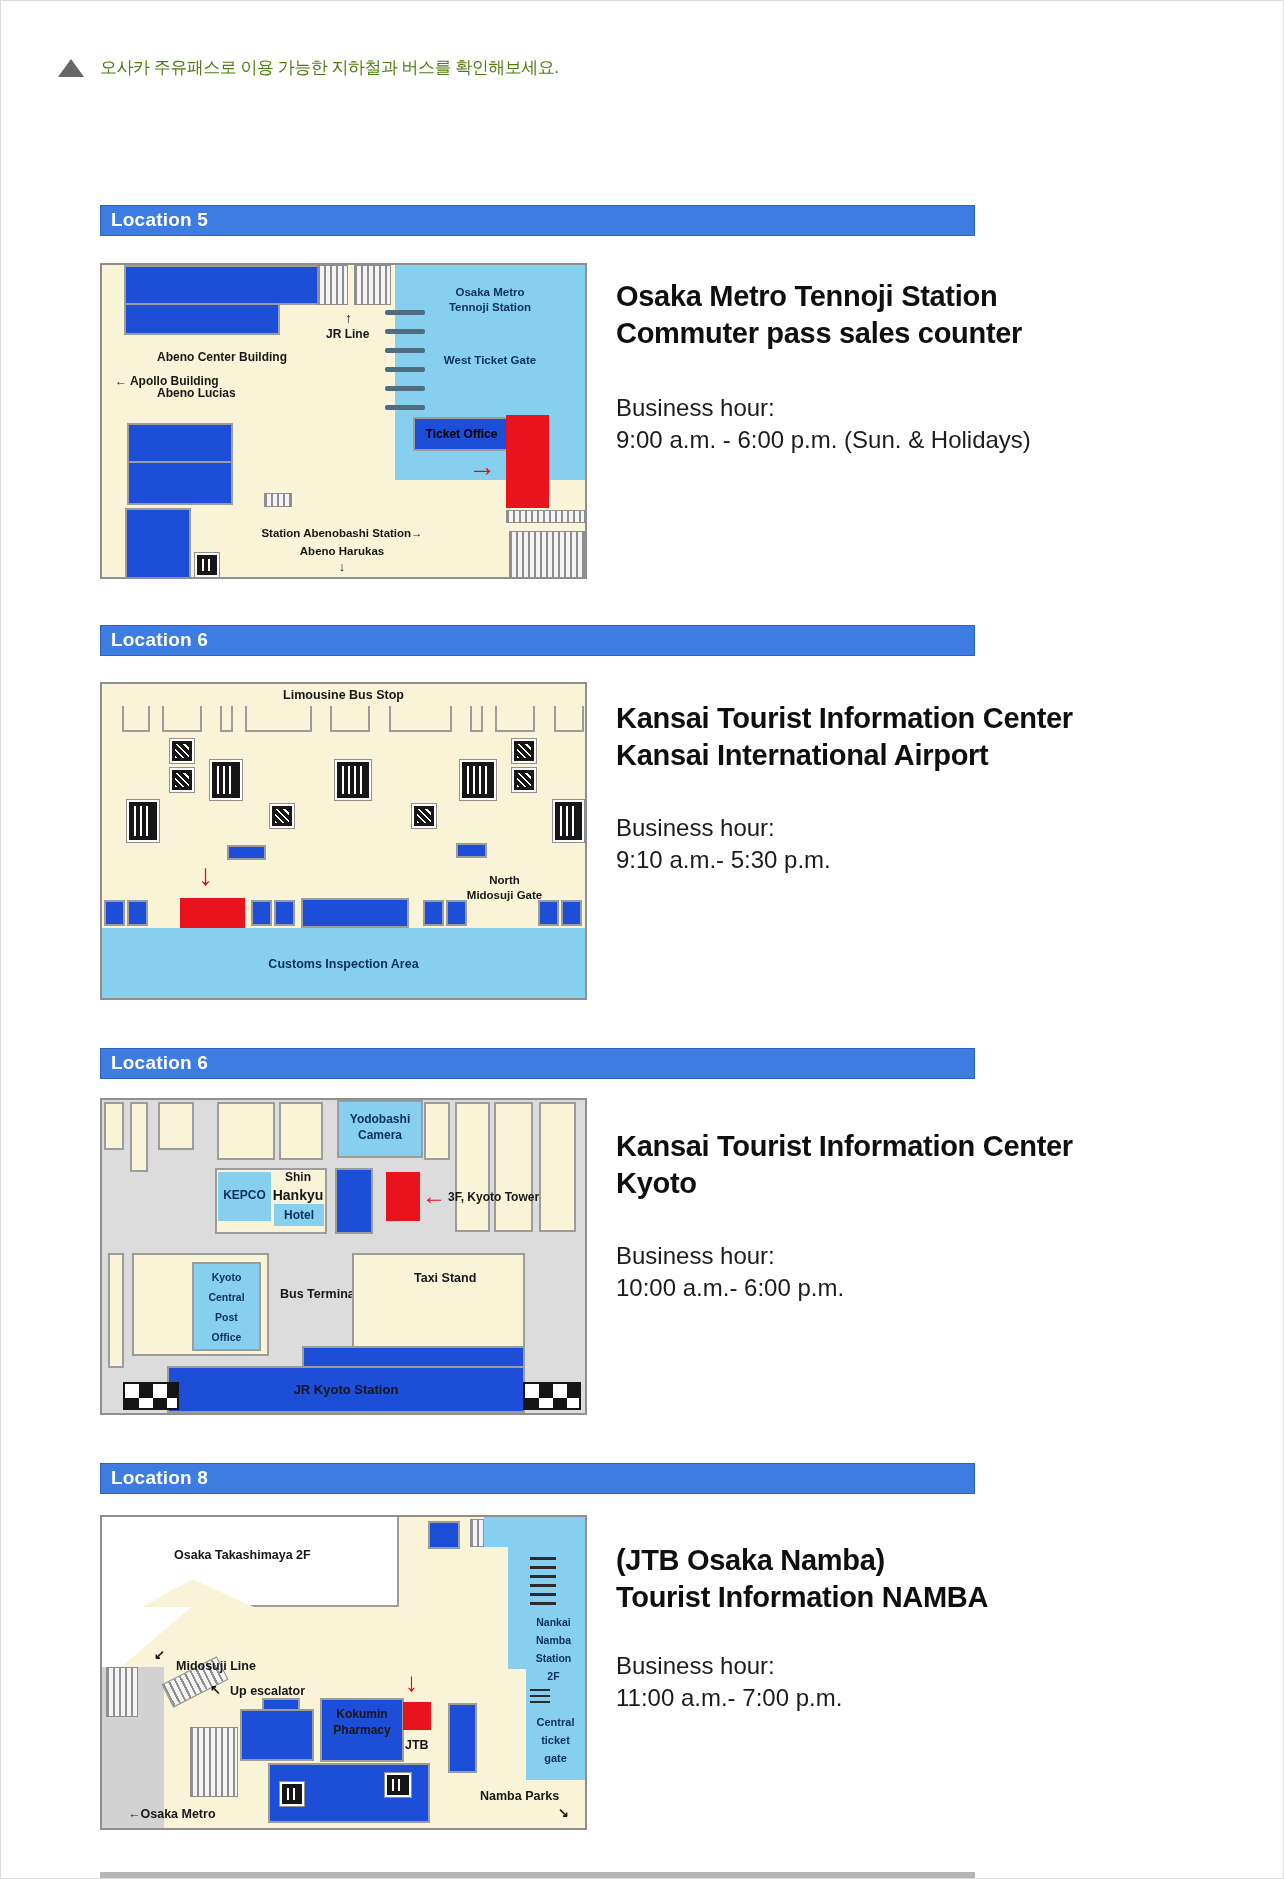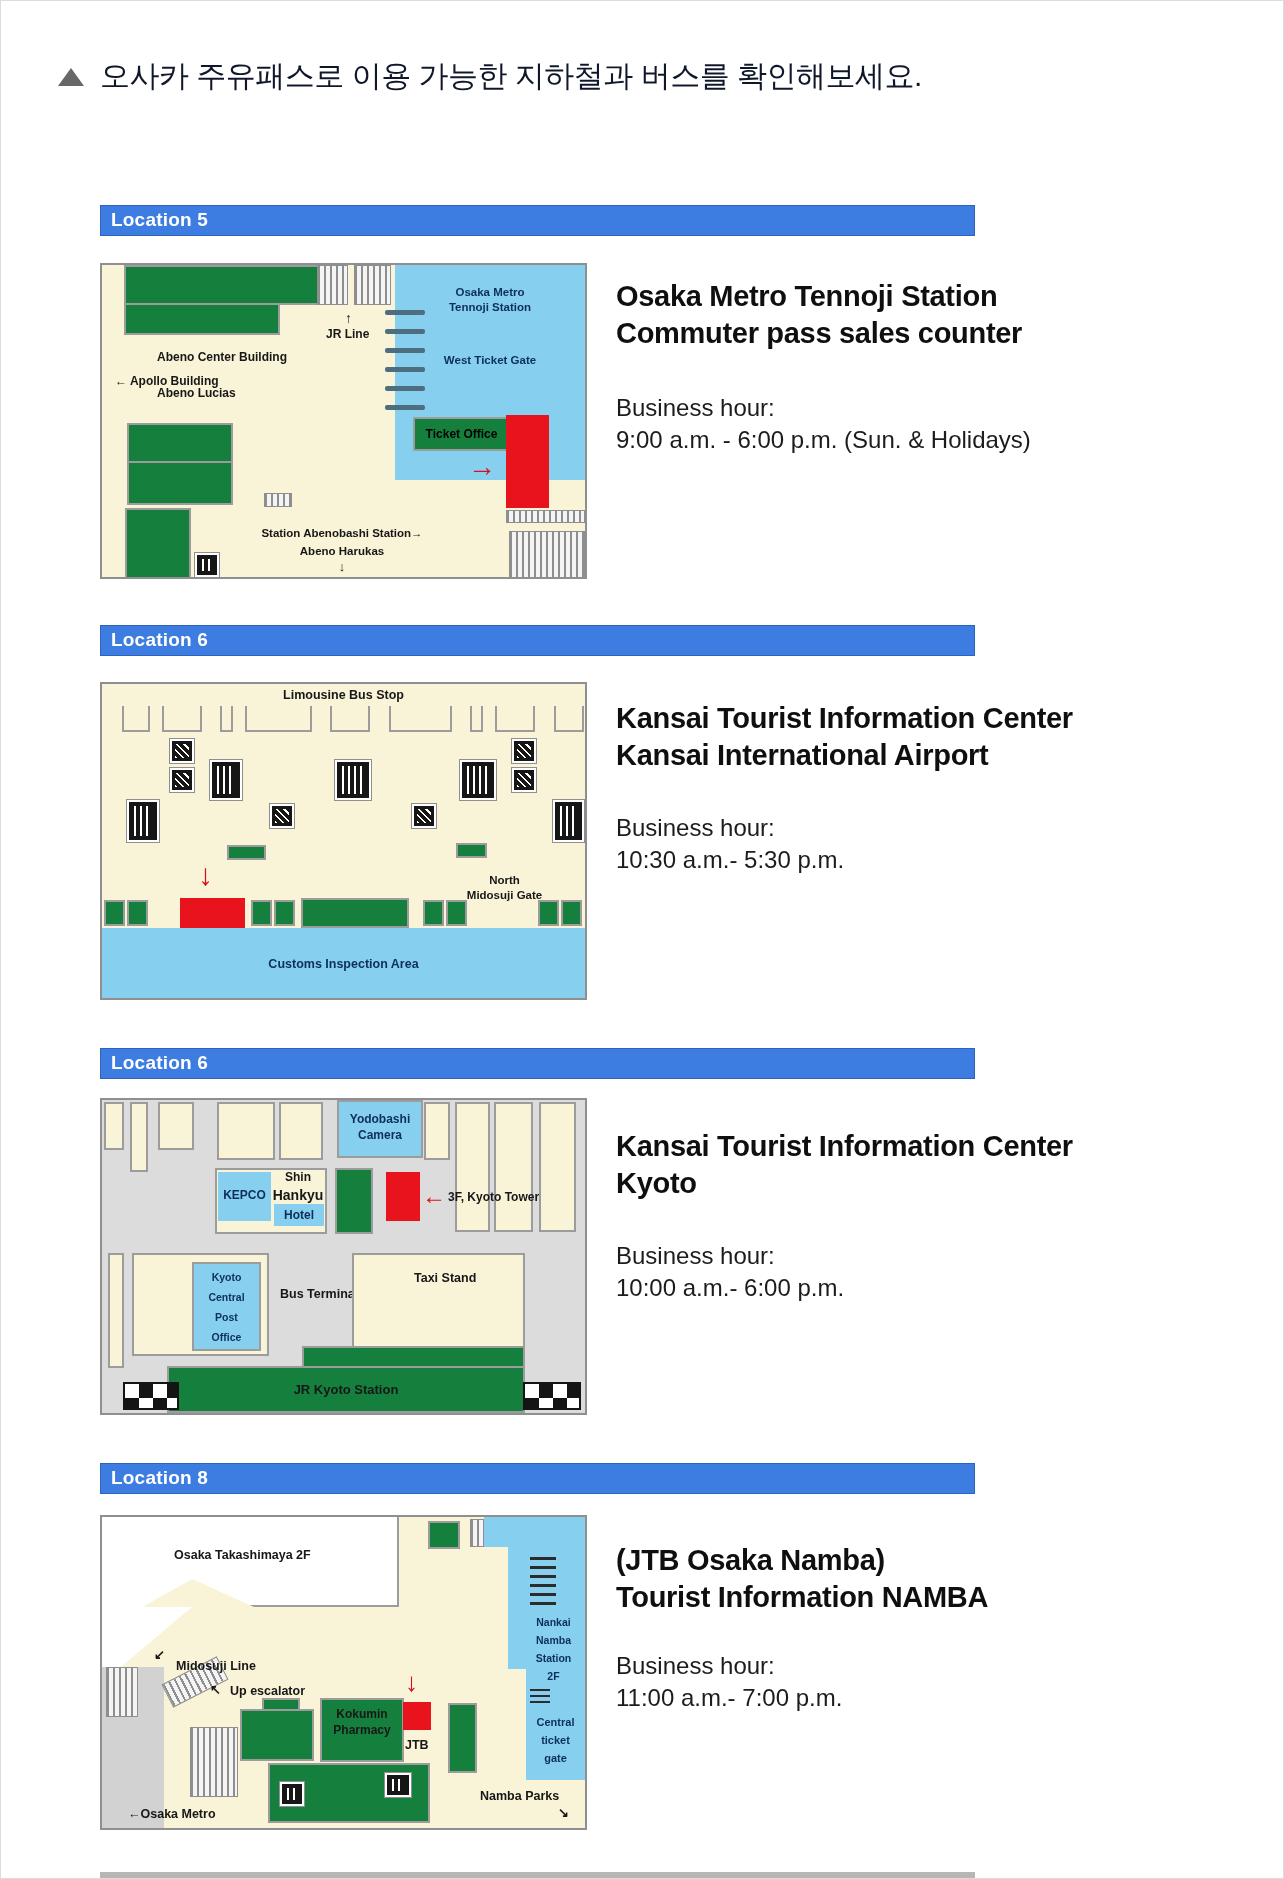--- a/index.html
+++ b/index.html
@@ -4,33 +4,33 @@
 <style>
   html,body{margin:0;padding:0}
   body{width:1284px;height:1879px;position:relative;background:#fff;
        font-family:"Liberation Sans",sans-serif;overflow:hidden}
   .page-border{position:absolute;inset:0;border:1px solid #dcdcdc;pointer-events:none;z-index:99}
 
   
   .caption{position:absolute;left:58px;top:56px;display:flex;align-items:center;gap:16px}
   .tri{width:0;height:0;border-left:13px solid transparent;border-right:13px solid transparent;
        border-bottom:18px solid #676767}
-  .cap-text{font-size:30px;color:#0f172a;letter-spacing:-0.5px}
+  .cap-text{font-size:17px;color:#4d7c0f;letter-spacing:-0.5px}
 
   
   .loc-bar{position:absolute;left:100px;width:875px;height:31px;background:#3d7de2;
            border:1px solid #2d63bd;box-sizing:border-box;color:#fff;font-weight:bold;
            font-size:19px;line-height:28px;padding-left:10px;letter-spacing:.2px}
 
   
   .map{position:absolute;left:100px;width:487px;box-sizing:border-box;border:2px solid #8f8f8f;
        background:#f9f4d8;overflow:hidden}
   .map.gray{background:#dcdcdc}
   .bx{position:absolute;box-sizing:border-box}
-  .wb{background:#15803d;border:2px solid #9c9c9c}
+  .wb{background:#1d4ed8;border:2px solid #9c9c9c}
   .cb{background:#f9f4d8;border:2px solid #9c9c9c}
   .blue{background:#86cfee}
   .redbx{background:#e8131d}
   .lb{position:absolute;font-weight:bold;font-size:11px;line-height:1.3;color:#171717;white-space:nowrap}
   .navy{color:#0d2f5c}
   .ctr{text-align:center;white-space:normal}
   .vh{background:repeating-linear-gradient(90deg,#8e8e8e 0 2px,#f4f4f4 2px 6px);border:1px solid #8e8e8e}
   .esc{background:#161616;border:2px solid #fff;outline:1px solid #8f8f8f}
   .esc::before{content:"";position:absolute;inset:4px 5px;
        background:repeating-linear-gradient(90deg,#fff 0 2px,rgba(0,0,0,0) 2px 6px)}
@@ -152,21 +152,21 @@
   <div class="bx blue" style="left:0;top:244px;width:483px;height:74px"></div>
   <div class="lb navy ctr" style="left:0;top:272px;width:483px;font-size:12.5px">Customs Inspection Area</div>
 </div>
 
 <div class="tb" style="top:700px">
   <div>Kansai Tourist Information Center</div>
   <div>Kansai International Airport</div>
 </div>
 <div class="hb" style="top:812px">
   <div>Business hour:</div>
-  <div>10:30 a.m.- 5:30 p.m.</div>
+  <div>9:10 a.m.- 5:30 p.m.</div>
 </div>
 
 <div class="loc-bar" style="top:1048px">Location 6</div>
 
 <div class="map gray" style="top:1098px;height:317px">
   <div class="bx cb" style="left:2px;top:2px;width:20px;height:48px"></div>
   <div class="bx cb" style="left:28px;top:2px;width:18px;height:70px"></div>
   <div class="bx cb" style="left:56px;top:2px;width:36px;height:48px"></div>
   <div class="bx cb" style="left:115px;top:2px;width:58px;height:58px"></div>
   <div class="bx cb" style="left:177px;top:2px;width:44px;height:58px"></div>

